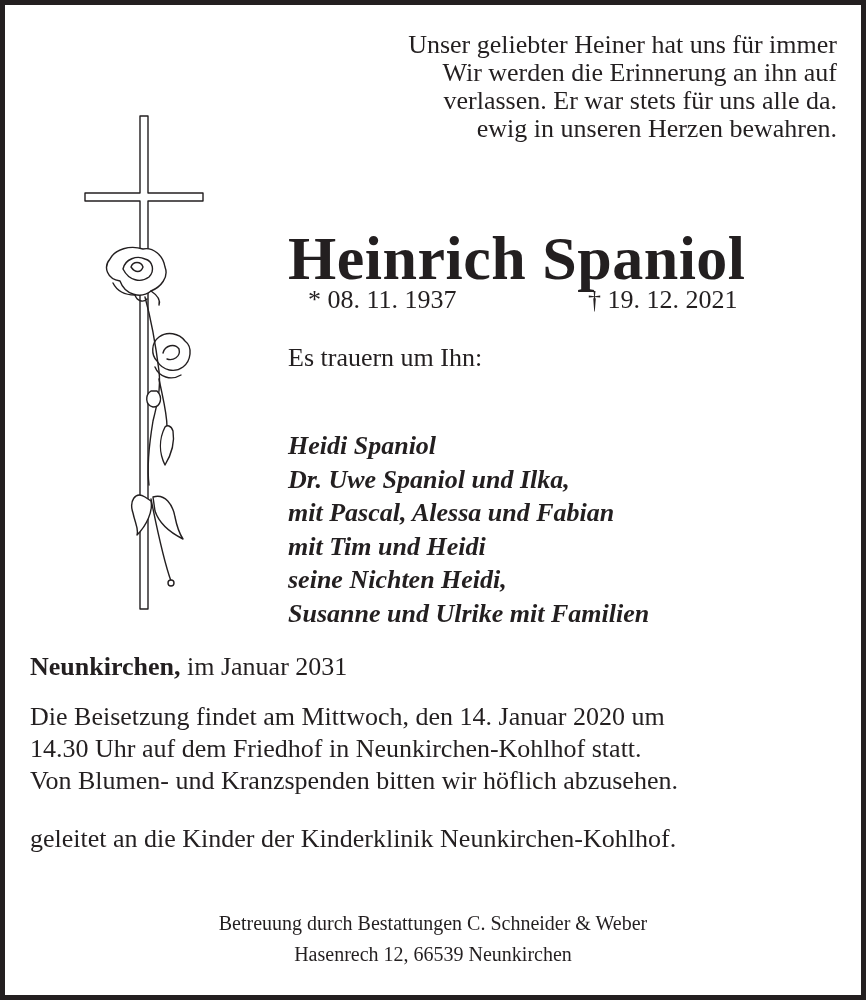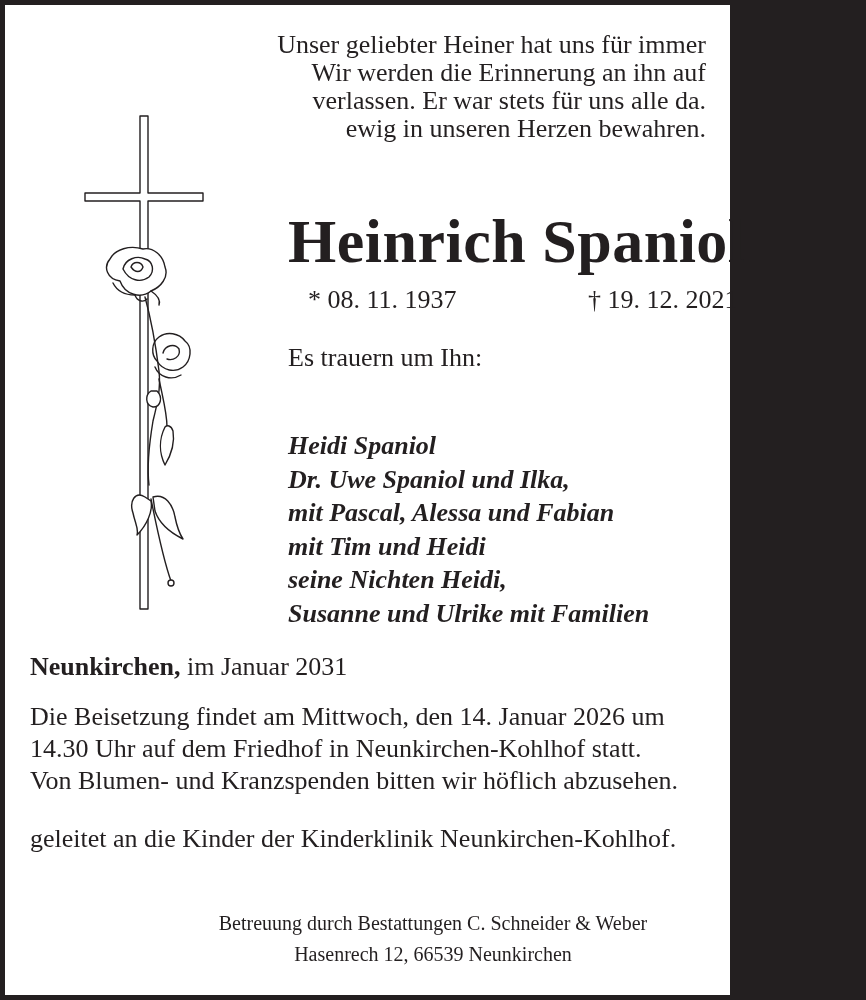--- a/index.html
+++ b/index.html
@@ -1,29 +1,29 @@
 <!DOCTYPE html>
 <html><head>
 <meta charset="utf-8">
 <style>
   html, body { margin: 0; padding: 0; background: #231f20; }
   body { width: 866px; height: 1000px; position: relative; overflow: hidden; }
   .frame {
-    position: absolute; left: 5px; top: 5px; width: 725px; height: 990px;
+    position: absolute; left: 5px; top: 5px; width: 856px; height: 990px;
     background: #ffffff; box-sizing: border-box;
     font-family: "Liberation Serif", "DejaVu Serif", serif; color: #231f20;
   }
   .motto {
     position: absolute; right: 24px; top: 26px; width: 560px;
     text-align: right; font-size: 26px; line-height: 28px;
   }
   .motto div { white-space: nowrap; }
   .cross-art { position: absolute; left: 70px; top: 104px; width: 140px; height: 505px; }
   .name {
-    position: absolute; left: 283px; top: 200px;
+    position: absolute; left: 283px; top: 217px;
     font-size: 62px; font-weight: bold; letter-spacing: 0.5px; line-height: 72px; white-space: nowrap; font-family: Liberation Serif, serif;
   }
   .dates { position: absolute; top: 280px; font-size: 26px; line-height: 30px; white-space: nowrap; }
   .born { left: 303px; }
   .died { left: 583px; }
   .mourners-intro { position: absolute; left: 283px; top: 338px; font-size: 26px; line-height: 30px; white-space: nowrap; }
   .mourners {
     position: absolute; left: 283px; top: 378px;
     font-size: 26px; font-style: italic; font-weight: bold; line-height: 33.5px; margin-top: 46px;
   }
@@ -88,21 +88,21 @@
     <div>Dr. Uwe Spaniol und Ilka,</div>
     <div>mit Pascal, Alessa und Fabian</div>
     <div>mit Tim und Heidi</div>
     <div>seine Nichten Heidi,</div>
     <div>Susanne und Ulrike mit Familien</div>
   </div>
 
   <div class="place-date"><b>Neunkirchen,</b><span> im Januar 2031</span></div>
 
   <div class="burial">
-    <div>Die Beisetzung findet am Mittwoch, den 14. Januar 2026 um</div>
+    <div>Die Beisetzung findet am Mittwoch, den 14. Januar 2020 um</div>
     <div>14.30 Uhr auf dem Friedhof in Neunkirchen-Kohlhof statt.</div>
     <div>Von Blumen- und Kranzspenden bitten wir höflich abzusehen.</div>
   </div>
 
   <div class="donation">
     <div>geleitet an die Kinder der Kinderklinik Neunkirchen-Kohlhof.</div>
   </div>
 
   <div class="undertaker">
     <div>Betreuung durch Bestattungen C. Schneider &amp; Weber</div>

